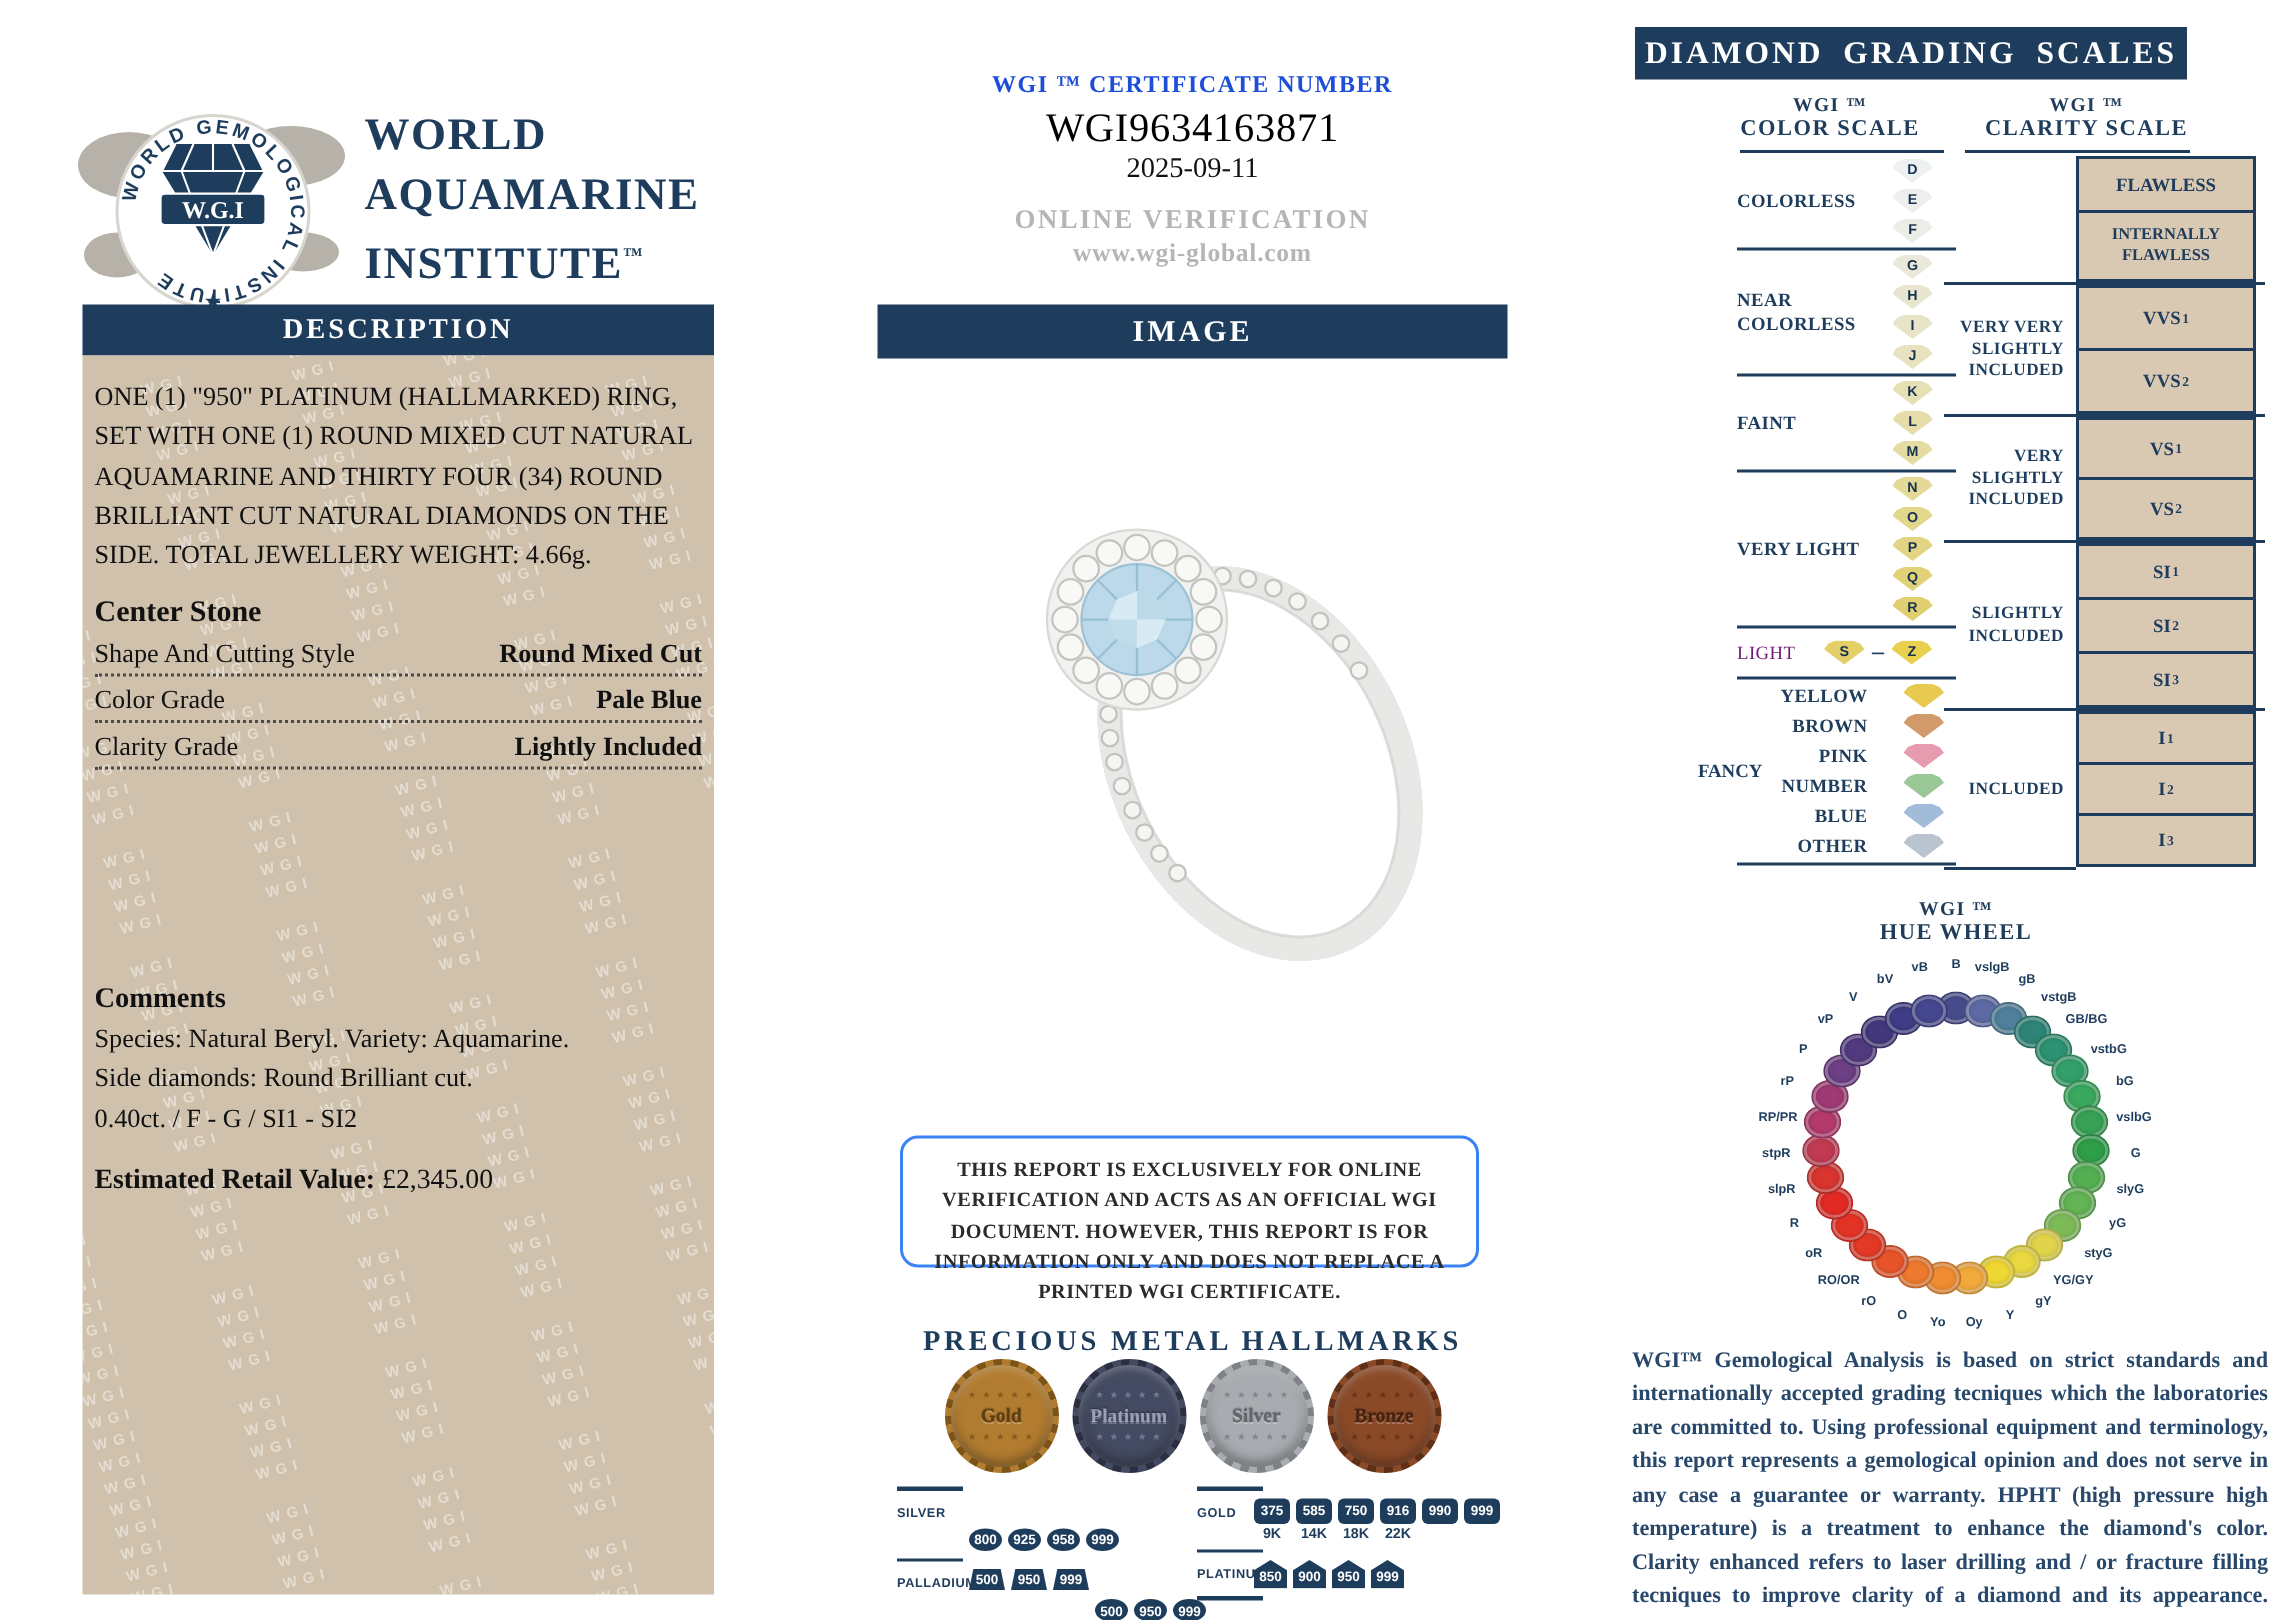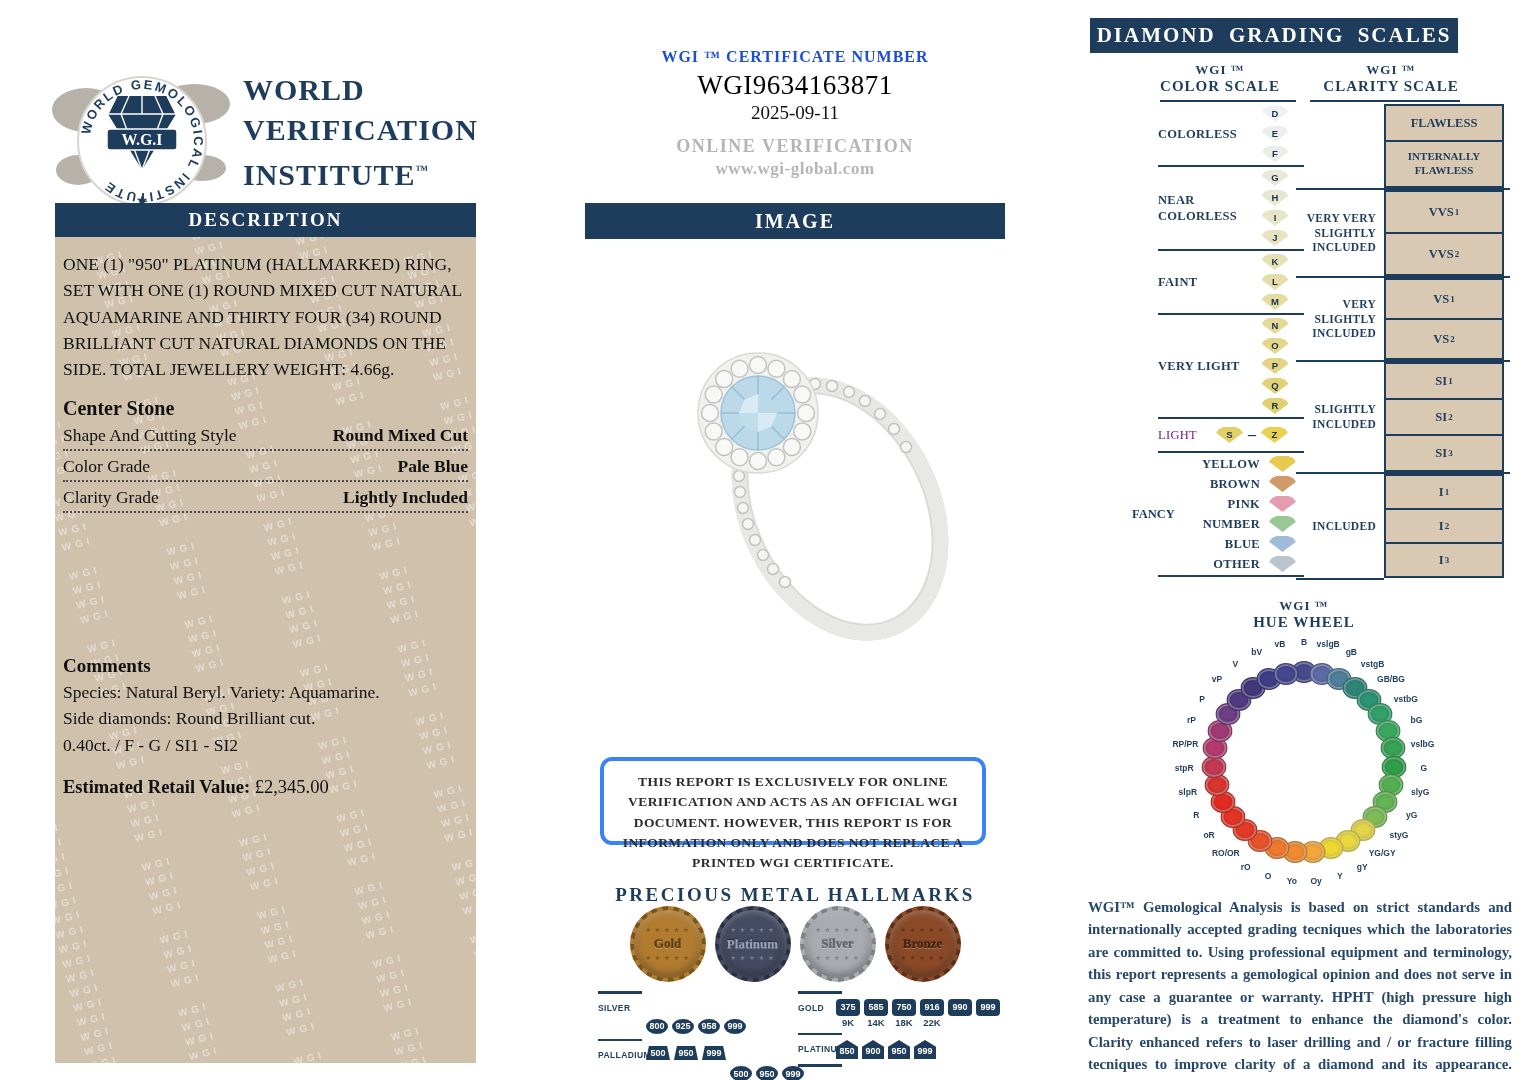--- a/index.html
+++ b/index.html
@@ -39,21 +39,21 @@
   #certLabel { top:48px; font-weight:bold; font-size:16px; letter-spacing:1px; color:#1d4ed8; }
   #certNumber { top:70px; font-size:27px; letter-spacing:0.5px; color:#000; }
   #certDate { top:102px; font-size:19px; }
   #onlineVerif { top:136px; font-weight:bold; font-size:18px; letter-spacing:1.5px; color:#b5b5b5; }
   #website { top:159px; font-weight:bold; font-size:17px; letter-spacing:0.5px; color:#b5b5b5; }
 
   .ring-area { position:absolute; left:585px; top:242px; width:420px; height:505px;
                display:flex; justify-content:center; align-items:flex-start; }
   .ring-area svg { margin-top:22px; }
 
-  .disclaimer { position:absolute; left:600px; top:757px; width:386px; height:88px; border:4px solid #3b82f6;
+  .disclaimer { position:absolute; left:600px; top:757px; width:386px; height:88px; border:2px solid #3b82f6;
                 border-radius:12px; padding:11px 18px; text-align:center; font-weight:bold; font-size:13.5px;
                 line-height:1.5; letter-spacing:0.4px; color:#2b2b2b; }
 
   .hallmarks-title { position:absolute; left:585px; top:884px; width:420px; text-align:center; font-weight:bold;
                      font-size:19px; letter-spacing:2.5px; color:#1e3c5c; }
   .medals-row { position:absolute; left:585px; top:906px; width:420px; display:flex; justify-content:center; gap:9px; }
   .medal { width:76px; height:76px; border-radius:50%; padding:4px; }
   .medal-inner { width:100%; height:100%; border-radius:50%; display:flex; flex-direction:column; align-items:center;
                  justify-content:center; box-shadow:inset 0 2px 6px rgba(255,255,255,.3), inset 0 -3px 8px rgba(0,0,0,.4); }
   .medal-stars { font-size:6.5px; letter-spacing:1px; opacity:.55; }
@@ -95,21 +95,21 @@
   .cdia { width:27px; height:16px; clip-path:polygon(50% 100%,0 36%,11% 13%,29% 0,71% 0,89% 13%,100% 36%);
           display:flex; align-items:center; justify-content:center; margin:2px 0; flex:none; }
   .cdia-letter { font:bold 9.5px "Liberation Sans",sans-serif; color:#16324f; margin-top:-2px; }
   .cs-sep { height:2px; background:#1e3c5c; width:146px; margin:1px 0 1px 68px; }
   .cs-light { display:flex; align-items:center; height:30px; padding-left:68px; }
   .cs-light .lbl { width:58px; font-weight:normal; font-size:12.5px; color:#701a75; letter-spacing:.3px; }
   .cs-light .dash { margin:0 5px; color:#1e3c5c; font-weight:bold; }
   .cs-fancy { display:flex; }
   .fancy-main { width:100px; display:flex; align-items:center; padding-left:42px; font-weight:bold; font-size:12.5px; color:#1e3c5c; }
   .fancy-rows { flex:1; display:flex; flex-direction:column; }
-  .fancy-row { display:flex; align-items:center; justify-content:flex-end; height:20px; padding-right:24px; gap:9px; }
+  .fancy-row { display:flex; align-items:center; justify-content:flex-end; height:20px; padding-right:24px; gap:24px; }
   .fancy-name { font-weight:bold; font-size:12.5px; color:#1e3c5c; letter-spacing:.3px; }
   .fancy-row .cdia { margin:0; }
 
   #clarityBody { position:absolute; left:1296px; top:104px; width:214px; }
   .clg { display:flex; }
   .clg + .clg { border-top:2px solid #1e3c5c; }
   .clg-label { width:88px; display:flex; align-items:center; justify-content:flex-end; text-align:right;
                font-weight:bold; font-size:11.5px; line-height:1.3; color:#1e3c5c; padding-right:8px; letter-spacing:.3px; }
   .clg-boxes { width:120px; display:flex; flex-direction:column; }
   .cl-box { background:#d9c8b2; border:2px solid #1e3c5c; margin-top:-2px; display:flex; align-items:center;
@@ -151,21 +151,21 @@
   <polygon points="58,62 126,62 92,118" fill="#1e3c5c"></polygon>
   <polygon points="67,44 117,44 126,62 58,62" fill="#1e3c5c"></polygon>
   <path d="M58,62 L126,62 M67,44 L58,62 M117,44 L126,62 M79,44 L71,62 M105,44 L113,62 M92,44 L92,62 M71,62 L92,118 M113,62 L92,118" stroke="#ffffff" stroke-width="1.4" fill="none"></path>
   <rect x="57" y="77" width="70" height="21" rx="3" fill="#1e3c5c" stroke="#ffffff" stroke-width="1.5"></rect>
   <text x="92" y="93" text-anchor="middle" font-size="16" font-weight="bold" fill="#ffffff" font-family="Liberation Serif, serif">W.G.I</text>
   <text x="92" y="153" text-anchor="middle" font-size="14" fill="#1e3c5c">★</text>
 </svg>
 
 <div class="org-title">
   <div>WORLD</div>
-  <div>VERIFICATION</div>
+  <div>AQUAMARINE</div>
   <div><span>INSTITUTE</span><sup>™</sup></div>
 </div>
 
 <div class="bar" id="descBar">DESCRIPTION</div>
 
 <div class="left-panel">
   <div class="watermark">WGI   WGI   WGI   WGI   WGI   WGI   WGI   WGI   WGI   WGI   WGI   WGI   WGI   WGI   WGI   WGI   WGI   WGI   WGI   WGI   WGI   WGI   WGI   WGI   WGI   WGI   WGI   WGI   WGI   WGI   WGI   WGI   WGI   WGI   
 WGI   WGI   WGI   WGI   WGI   WGI   WGI   WGI   WGI   WGI   WGI   WGI   WGI   WGI   WGI   WGI   WGI   WGI   WGI   WGI   WGI   WGI   WGI   WGI   WGI   WGI   WGI   WGI   WGI   WGI   WGI   WGI   WGI   WGI   
 WGI   WGI   WGI   WGI   WGI   WGI   WGI   WGI   WGI   WGI   WGI   WGI   WGI   WGI   WGI   WGI   WGI   WGI   WGI   WGI   WGI   WGI   WGI   WGI   WGI   WGI   WGI   WGI   WGI   WGI   WGI   WGI   WGI   WGI   
 WGI   WGI   WGI   WGI   WGI   WGI   WGI   WGI   WGI   WGI   WGI   WGI   WGI   WGI   WGI   WGI   WGI   WGI   WGI   WGI   WGI   WGI   WGI   WGI   WGI   WGI   WGI   WGI   WGI   WGI   WGI   WGI   WGI   WGI   

